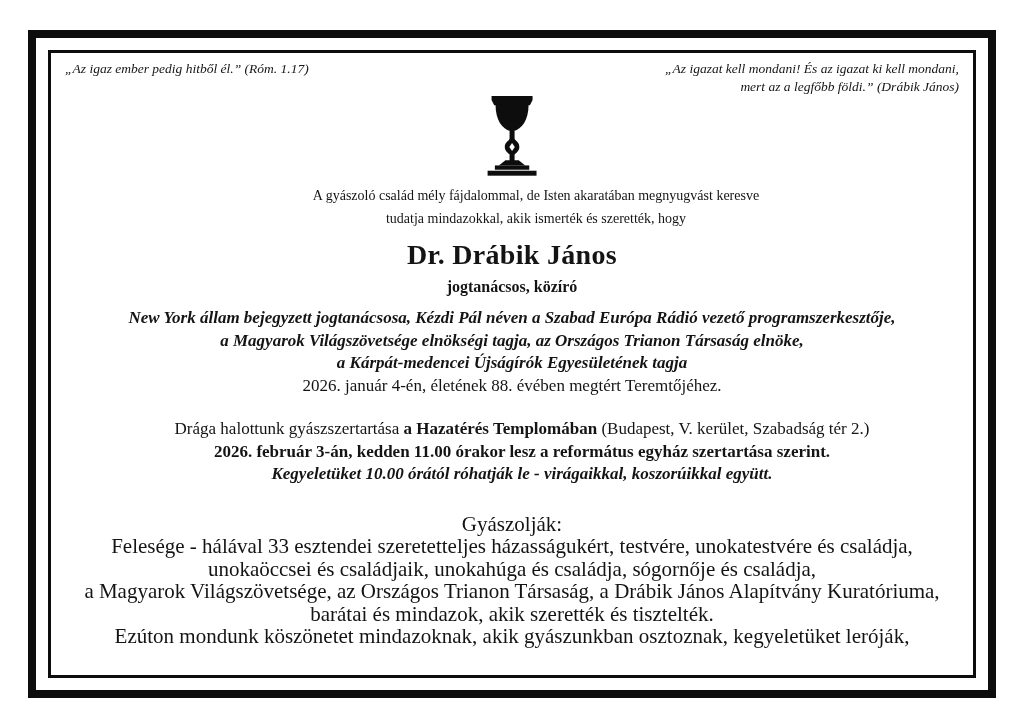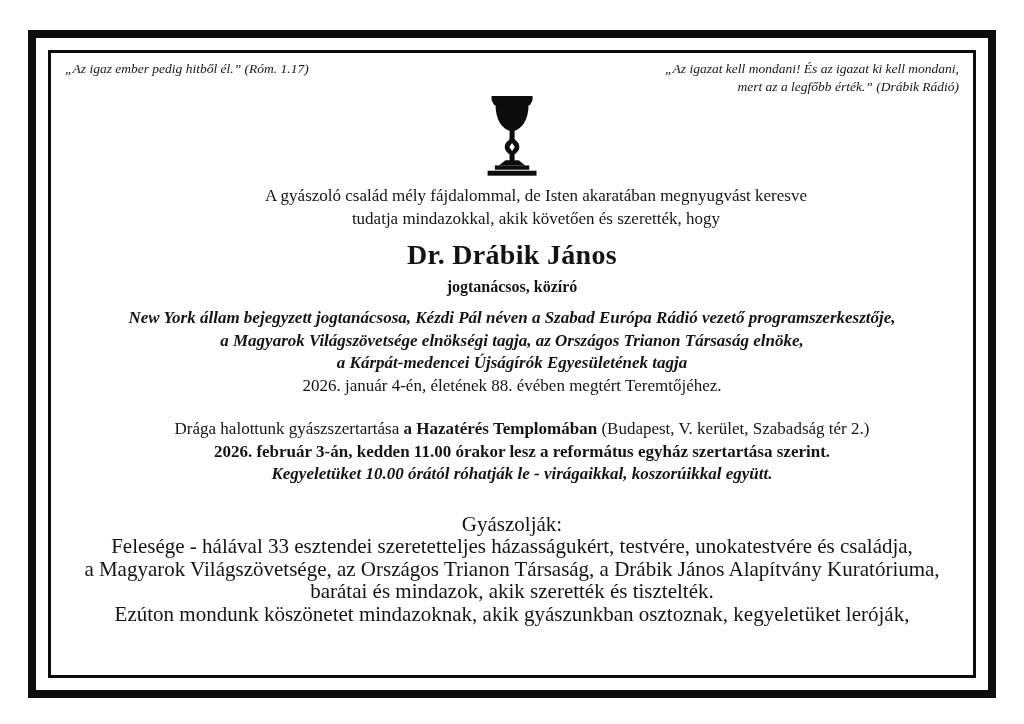--- a/index.html
+++ b/index.html
@@ -41,21 +41,21 @@
   .quote-right { text-align: right; }
   .chalice-wrap {
     text-align: center;
     margin-top: 0px;
     height: 84px;
   }
   .chalice-wrap svg { height: 82px; width: auto; }
   .center { text-align: center; }
   .intro {
     margin-top: 5px;
-    font-size: 17px;
+    font-size: 14px;
     line-height: 22.5px;
     margin-left: 48px;
   }
   .name {
     margin: 8px 0 0 0;
     font-size: 28px;
     font-weight: bold;
     line-height: 34px;
     letter-spacing: 0.3px;
   }
@@ -90,21 +90,21 @@
 <body>
 
 <div class="page">
   <div class="outer-frame">
     <div class="inner-frame">
 
       <div class="quotes-row">
         <div class="quote-left">„Az igaz ember pedig hitből él.” (Róm. 1.17)</div>
         <div class="quote-right">
           <span class="line">„Az igazat kell mondani! És az igazat ki kell mondani,</span>
-          <span class="line">mert az a legfőbb érték.” (Drábik Rádió)</span>
+          <span class="line">mert az a legfőbb földi.” (Drábik János)</span>
         </div>
       </div>
 
       <div class="chalice-wrap">
         <svg viewBox="0 0 100 124" xmlns="http://www.w3.org/2000/svg" aria-hidden="true">
           <g fill="#0d0d0d">
             <path d="M19 0 H81 V6 L77 14 H23 L19 6 Z"></path>
             <path d="M25 13 H75 C75 38 64 50 53 53 L53 58 H47 L47 53 C36 50 25 38 25 13 Z"></path>
             <rect x="46.2" y="53" width="7.6" height="14"></rect>
             <path d="M50 61 C54.5 68 61 69 61 77 C61 84.5 54.5 86 50 93 C45.5 86 39 84.5 39 77 C39 69 45.5 68 50 61 Z"></path>
@@ -112,21 +112,21 @@
             <path d="M40 97 H60 L70 105 H30 Z"></path>
             <rect x="24" y="105" width="52" height="6.5"></rect>
             <rect x="13" y="113" width="74" height="7.5"></rect>
           </g>
           <path fill="#ffffff" d="M50 71 L54.2 77 L50 83 L45.8 77 Z"></path>
         </svg>
       </div>
 
       <div class="intro center">
         <span class="line">A gyászoló család mély fájdalommal, de Isten akaratában megnyugvást keresve</span>
-        <span class="line">tudatja mindazokkal, akik követően és szerették, hogy</span>
+        <span class="line">tudatja mindazokkal, akik ismerték és szerették, hogy</span>
       </div>
 
       <h1 class="name center">Dr. Drábik János</h1>
 
       <div class="subtitle center">jogtanácsos, közíró</div>
 
       <div class="bio center">
         <span class="line bi-line">New York állam bejegyzett jogtanácsosa, Kézdi Pál néven a Szabad Európa Rádió vezető programszerkesztője,</span>
         <span class="line bi-line">a Magyarok Világszövetsége elnökségi tagja, az Országos Trianon Társaság elnöke,</span>
         <span class="line bi-line">a Kárpát-medencei Újságírók Egyesületének tagja</span>
@@ -135,20 +135,21 @@
 
       <div class="funeral center">
         <span class="line"><span>Drága halottunk gyászszertartása </span><span class="b">a Hazatérés Templomában</span><span> (Budapest, V. kerület, Szabadság tér 2.)</span></span>
         <span class="line b">2026. február 3-án, kedden 11.00 órakor lesz a református egyház szertartása szerint.</span>
         <span class="line bi">Kegyeletüket 10.00 órától róhatják le - virágaikkal, koszorúikkal együtt.</span>
       </div>
 
       <div class="mourners center">
         <span class="line">Gyászolják:</span>
         <span class="line">Felesége - hálával 33 esztendei szeretetteljes házasságukért, testvére, unokatestvére és családja,</span>
+        <span class="line">unokaöccsei és családjaik, unokahúga és családja, sógornője és családja,</span>
         <span class="line">a Magyarok Világszövetsége, az Országos Trianon Társaság, a Drábik János Alapítvány Kuratóriuma,</span>
         <span class="line">barátai és mindazok, akik szerették és tisztelték.</span>
         <span class="line">Ezúton mondunk köszönetet mindazoknak, akik gyászunkban osztoznak, kegyeletüket leróják,</span>
       </div>
 
     </div>
   </div>
 </div>
 
 </body></html>

